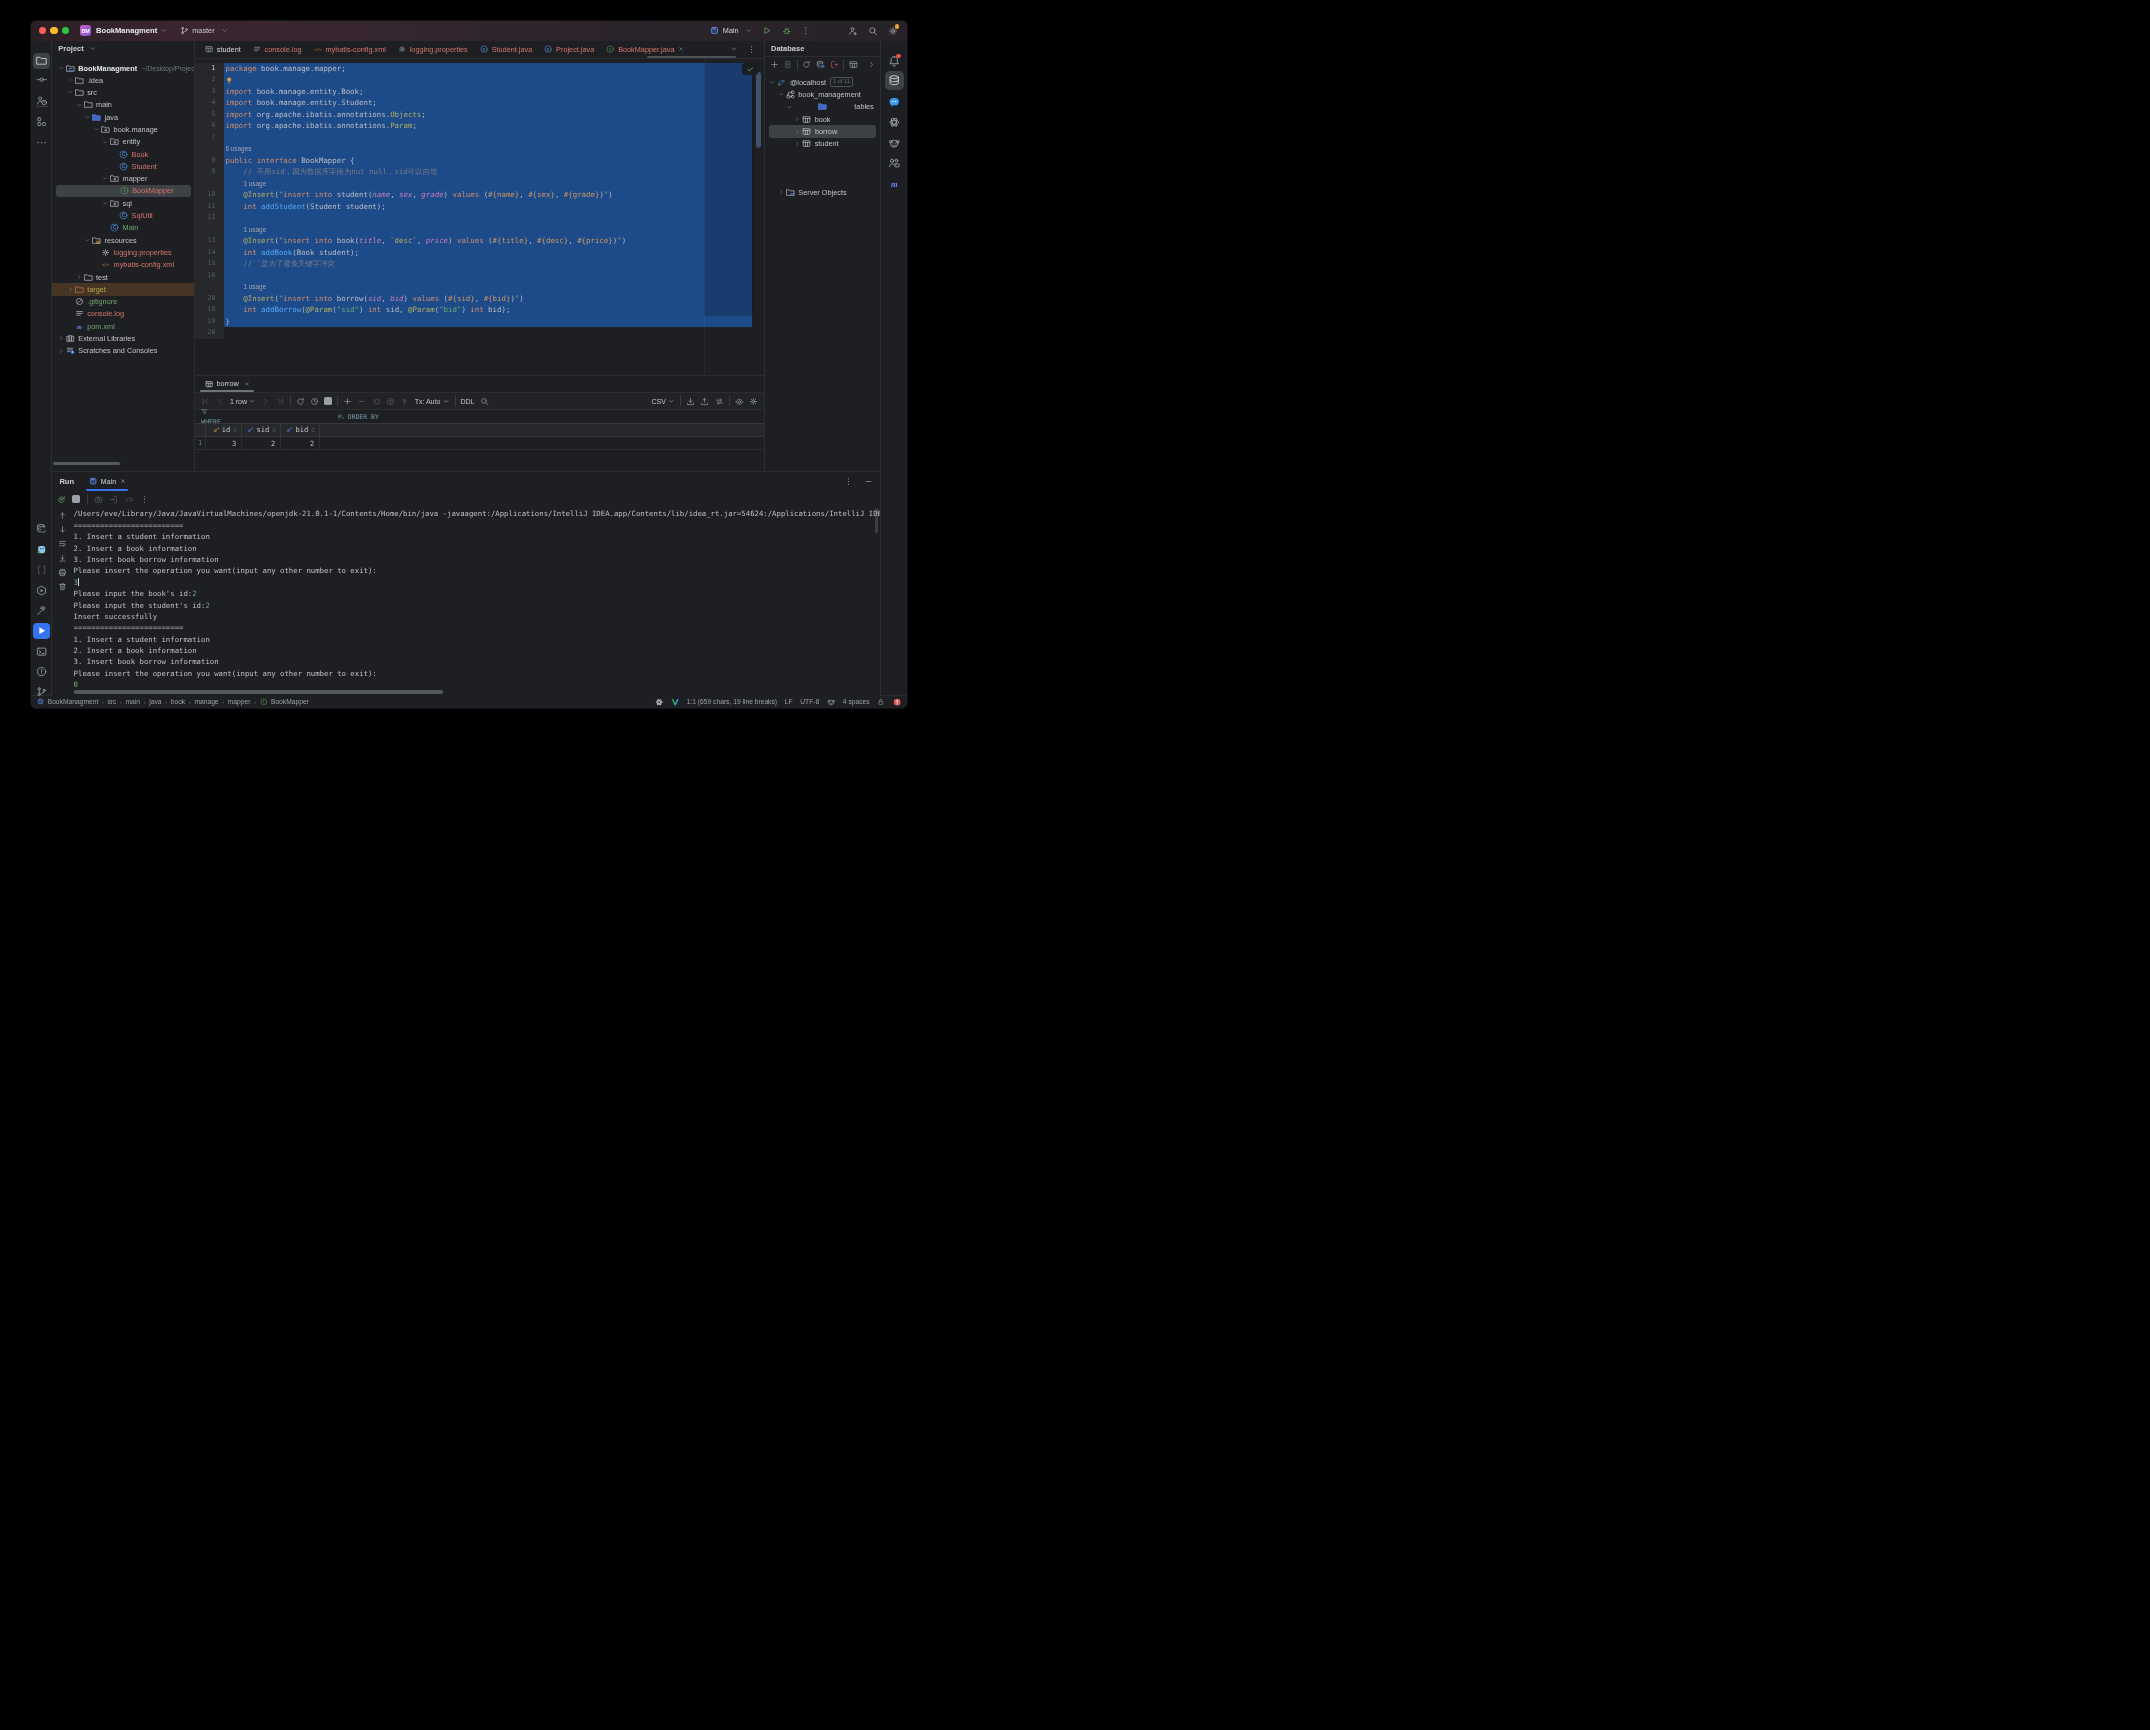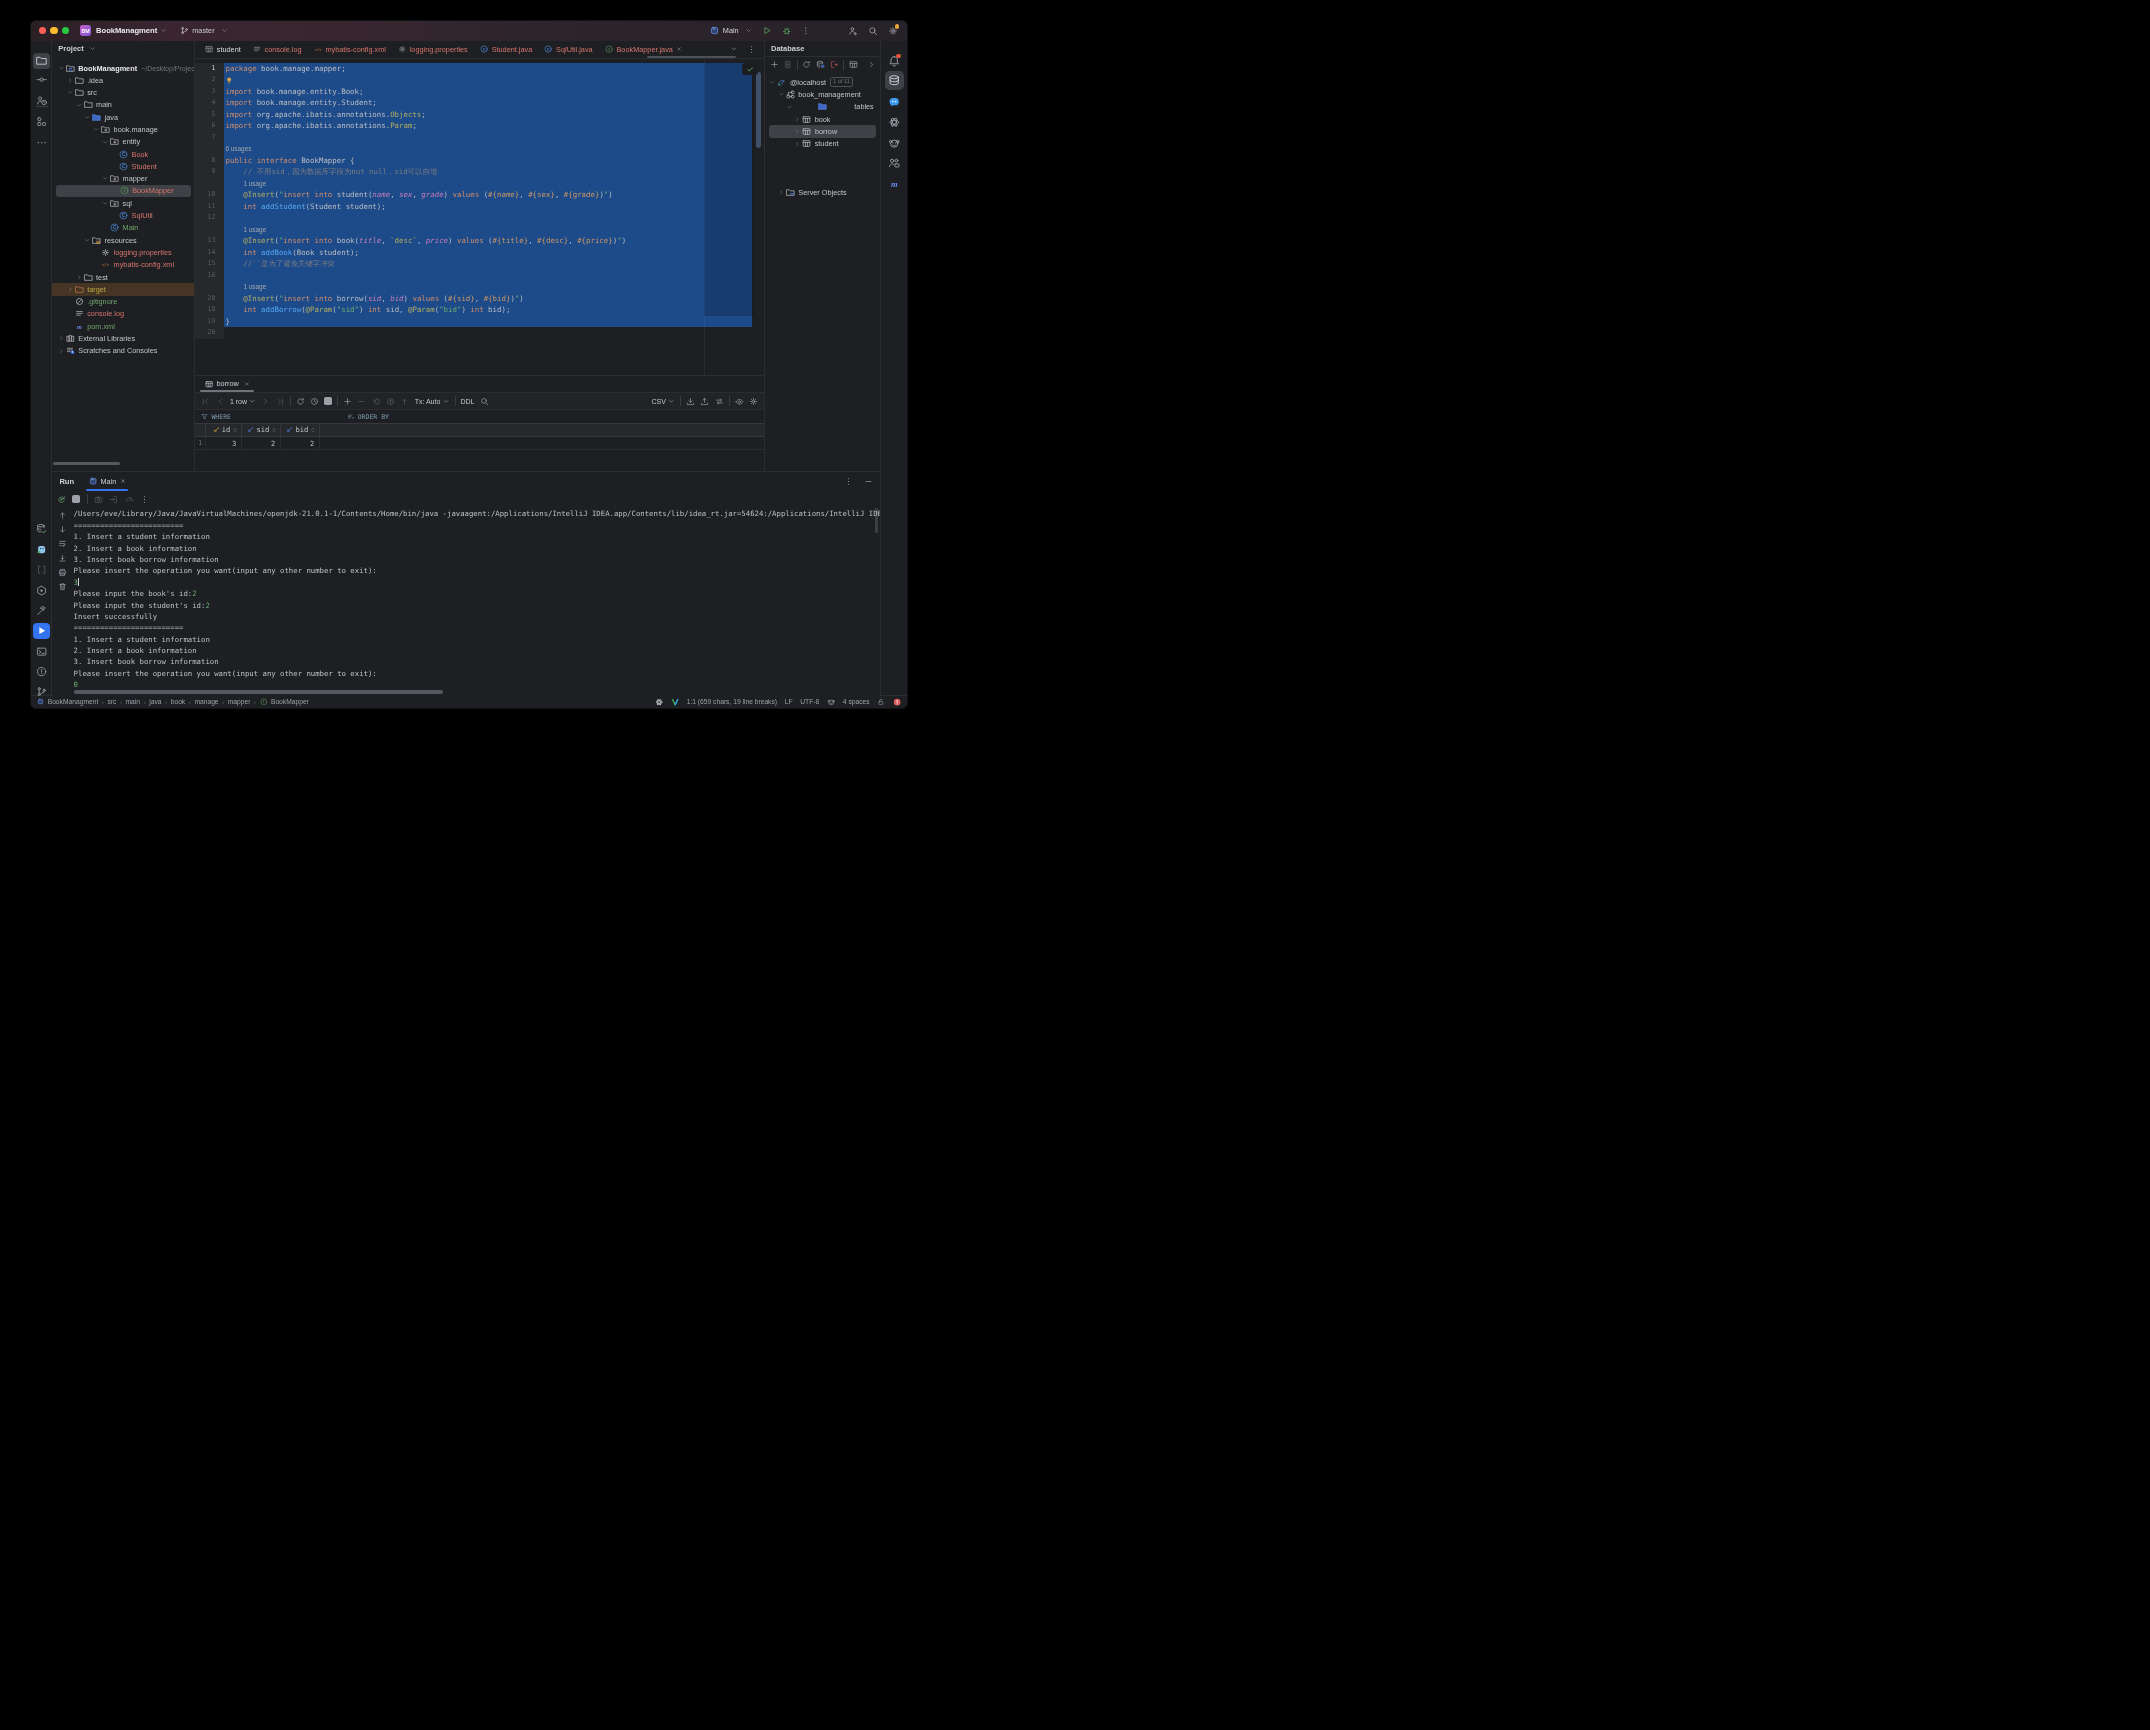--- a/index.html
+++ b/index.html
@@ -75,21 +75,21 @@
   .dtab{display:flex;align-items:center;gap:3.6px;padding:0 4.7px;font-size:7.3px;color:#CED0D6;position:relative;}
   .dtab::after{content:'';position:absolute;left:0;right:0;bottom:0;height:1.8px;background:#6F737A;border-radius:1.2px;}
   .dtab .x{color:#9DA0A8;margin-left:1.2px;}
   .dtoolbar{height:18px;flex:none;display:flex;align-items:center;gap:5.3px;padding:0 6px;background:#222326;border-top:0.6px solid #2B2D30;border-bottom:0.6px solid #2B2D30;color:#9DA0A8;font-size:7px;}
   .dtb-label{color:#C5C7CD;display:flex;align-items:center;gap:2.4px;}
   .dim{color:#5A5D63;}
   .vsep{width:0.6px;height:9.5px;background:#3A3C40;flex:none;}
   .spacer{flex:1;}
   .whererow{height:13px;flex:none;display:flex;align-items:center;font:6.5px "DejaVu Sans Mono",monospace;color:#7C9CB0;padding-left:6px;background:#1E1F22;}
   .whererow .ob{margin-left:116px;display:flex;align-items:center;gap:3px;}
-  .whererow .wlbl{display:flex;gap:3px;}
+  .whererow .wlbl{display:flex;gap:3px;flex-direction:column;}
   .dtable{flex:1;font:7.1px "DejaVu Sans Mono",monospace;}
   .dhead{display:flex;height:13.6px;background:#26282B;border-top:0.6px solid #36383B;border-bottom:0.6px solid #36383B;}
   .dh{display:flex;align-items:center;justify-content:flex-end;gap:1.8px;padding:0 3px;color:#C3C5CB;border-right:0.6px solid #36383B;}
   .dgut{width:10.7px;flex:none;border-right:0.6px solid #36383B;}
   .drow{display:flex;height:13px;border-bottom:0.6px solid #2B2D30;}
   .dg{width:10.7px;flex:none;color:#6F737A;text-align:center;font-size:6.5px;line-height:13px;border-right:0.6px solid #2B2D30;}
   .dc{text-align:right;padding:0 4.7px;color:#C9CBD1;line-height:13px;border-right:0.6px solid #2B2D30;}
   .sorticon{color:#8A8D93;}
   
   .run{height:227px;flex:none;border-top:0.6px solid #2B2D30;display:flex;flex-direction:column;background:#1E1F22;position:relative;}
@@ -667,21 +667,21 @@
                 </span>
                 <span class="tx-red">Student.java</span>
               </div>
               <div class="etab">
                 <span>
                   <svg class="ic" viewBox="0 0 16 16" width="8.3" height="8.3" fill="none" stroke="currentColor" stroke-width="1.2" stroke-linecap="round" stroke-linejoin="round" style="font-size:12.3px">
                     <circle cx="8" cy="8" r="6.2" stroke="#4E8DDE"></circle>
                     <text x="8" y="10.8" font-size="8" fill="#4E8DDE" text-anchor="middle" stroke="none" font-family="Liberation Sans,sans-serif" font-weight="bold">C</text>
                   </svg>
                 </span>
-                <span class="tx-red">SqlUtil.java</span>
+                <span class="tx-red">Project.java</span>
               </div>
               <div class="etab">
                 <span>
                   <svg class="ic" viewBox="0 0 16 16" width="8.3" height="8.3" fill="none" stroke="currentColor" stroke-width="1.2" stroke-linecap="round" stroke-linejoin="round" style="font-size:12.3px">
                     <circle cx="8" cy="8" r="6.2" stroke="#57965C"></circle>
                     <text x="8" y="10.8" font-size="8" fill="#57965C" text-anchor="middle" stroke="none" font-family="Liberation Sans,sans-serif" font-weight="bold">I</text>
                   </svg>
                 </span>
                 <span class="tx-red">BookMapper.java</span>
                 <span class="x">

